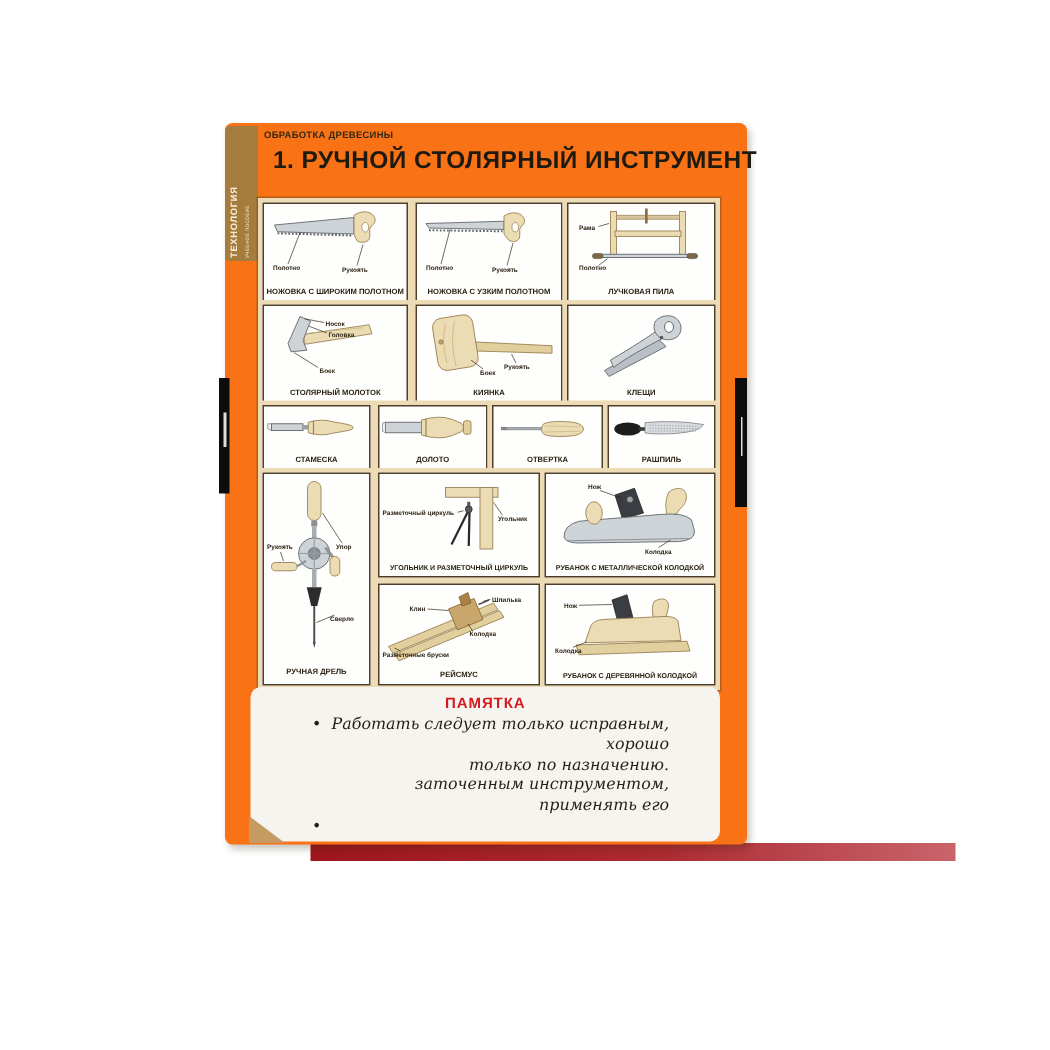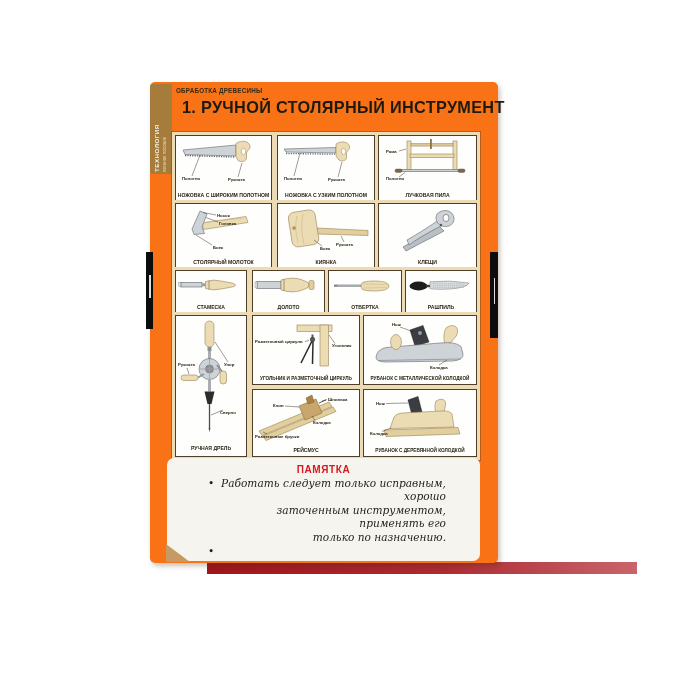--- a/index.html
+++ b/index.html
@@ -296,22 +296,22 @@
       <text class="pl" x="6" y="45">Колодка</text>
     </svg>
     <div class="caption cap-s">РУБАНОК С ДЕРЕВЯННОЙ КОЛОДКОЙ</div>
   </div>
 
   <div class="memo">
     <div class="memo-title">ПАМЯТКА</div>
     <ul class="memo-list">
       <li>
         <div>Работать следует только исправным, хорошо</div>
+        <div>только по назначению.</div>
         <div>заточенным инструментом, применять его</div>
-        <div>только по назначению.</div>
       </li>
       <li>
       </li>
     </ul>
     <div class="memo-notch"></div>
   </div>
 
 </div>
 
 <div class="spine spine-l">

